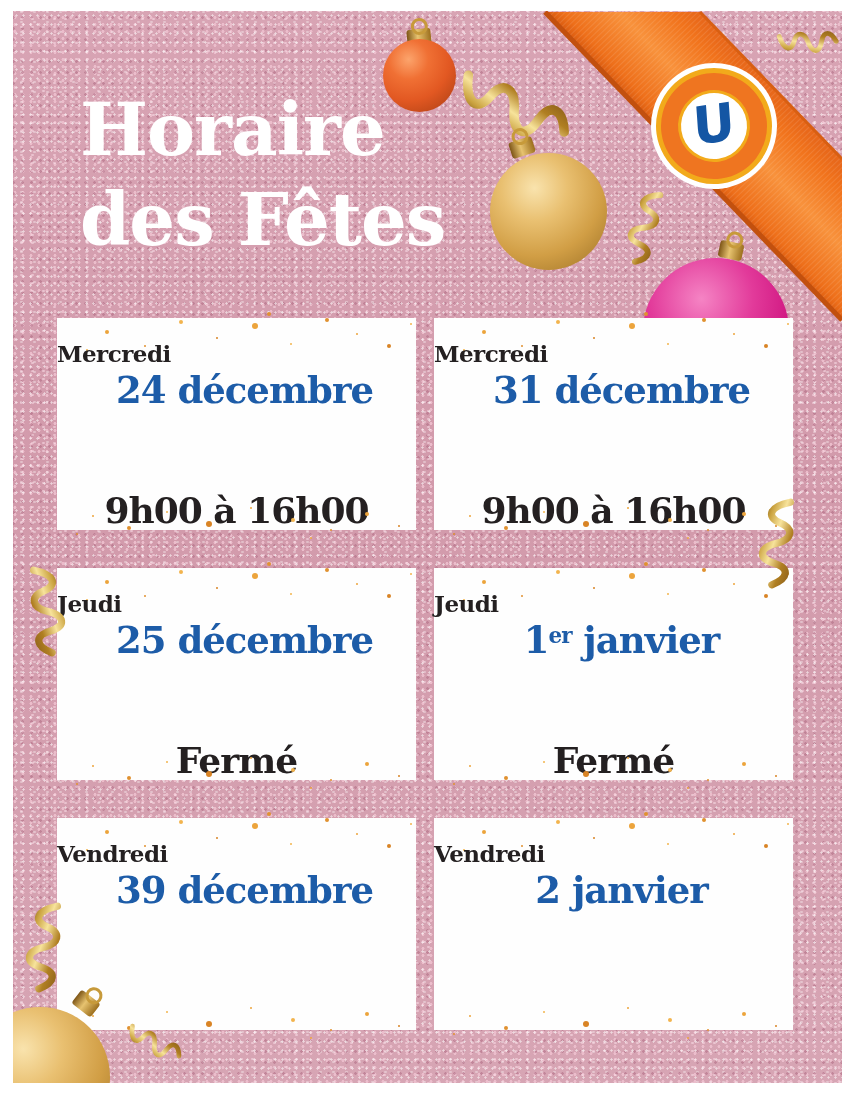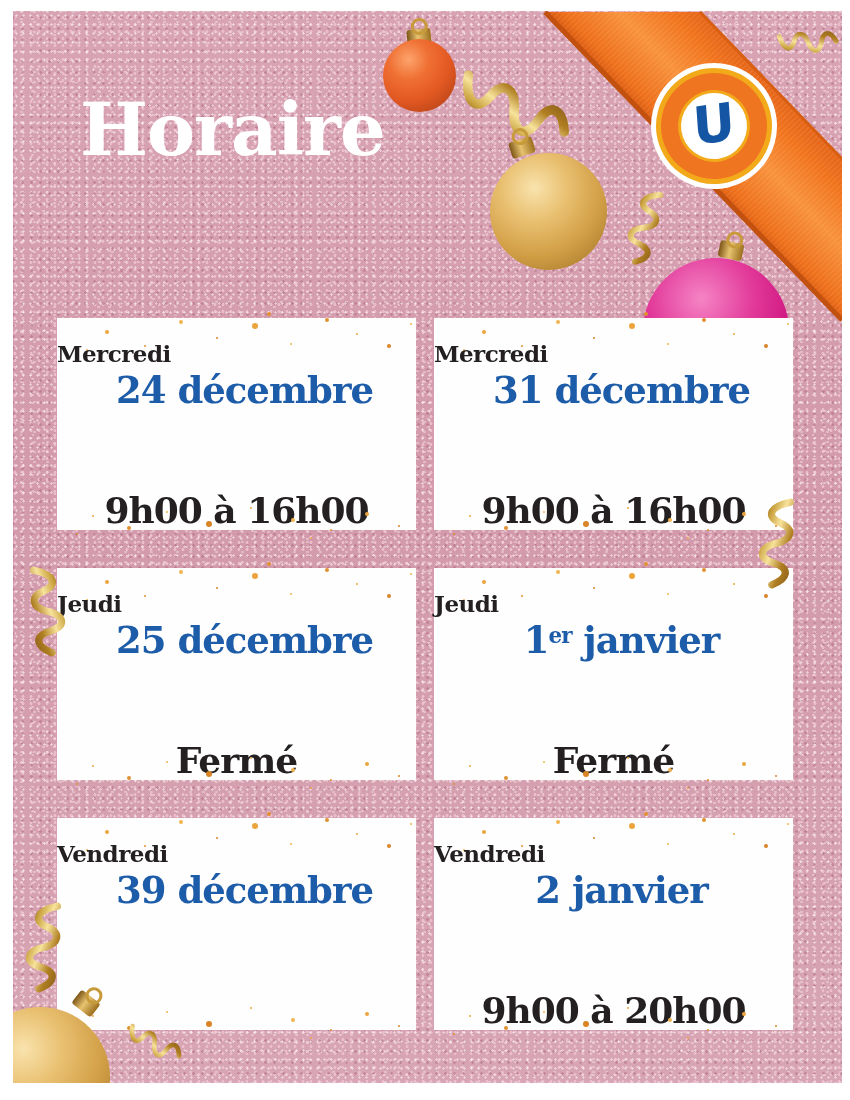--- a/index.html
+++ b/index.html
@@ -104,20 +104,21 @@
 
     <svg class="ribbon-svg" width="829" height="1072" viewBox="0 0 829 1072">
       <polygon points="532,1 687,1 829,148 829,309" fill="url(#ribbonGrad)"></polygon>
       <polygon points="532,1 687,1 829,148 829,309" fill="url(#ribs)"></polygon>
       <line x1="532" y1="1" x2="829" y2="309" stroke="#c2500e" stroke-width="5"></line>
       <line x1="687" y1="1" x2="829" y2="148" stroke="#d85f12" stroke-width="3"></line>
     </svg>
 
     <div class="title">
       <div>Horaire</div>
+      <div>des Fêtes</div>
     </div>
 
     <div class="badge">
       <div class="r1"></div>
       <div class="r2"></div>
       <div class="r3"></div>
       <div class="r4">
         <span class="u">U</span>
       </div>
     </div>
@@ -175,21 +176,20 @@
   </div>
 
   <div class="card">
     <div class="day">Vendredi</div>
     <div class="date"><span>39 décembre</span><sup></sup><span></span></div>
   </div>
 
   <div class="card">
     <div class="day">Vendredi</div>
     <div class="date"><span>2 janvier</span><sup></sup><span></span></div>
-    <div class="hours">9h00 à 20h00</div>
   </div>
 </div>
 
     <svg class="curl" style="left:737px;top:485px;width:56px;height:95px;z-index:6;" viewBox="0 0 40 92">
         <use href="#curlSym"></use>
       </svg>
     <svg class="curl" style="left:7px;top:553px;width:52px;height:95px;z-index:6;transform:scaleX(-1);" viewBox="0 0 40 92">
         <use href="#curlSym"></use>
       </svg>
     <svg class="curl" style="left:11px;top:889px;width:42px;height:95px;z-index:6;" viewBox="0 0 40 92">

